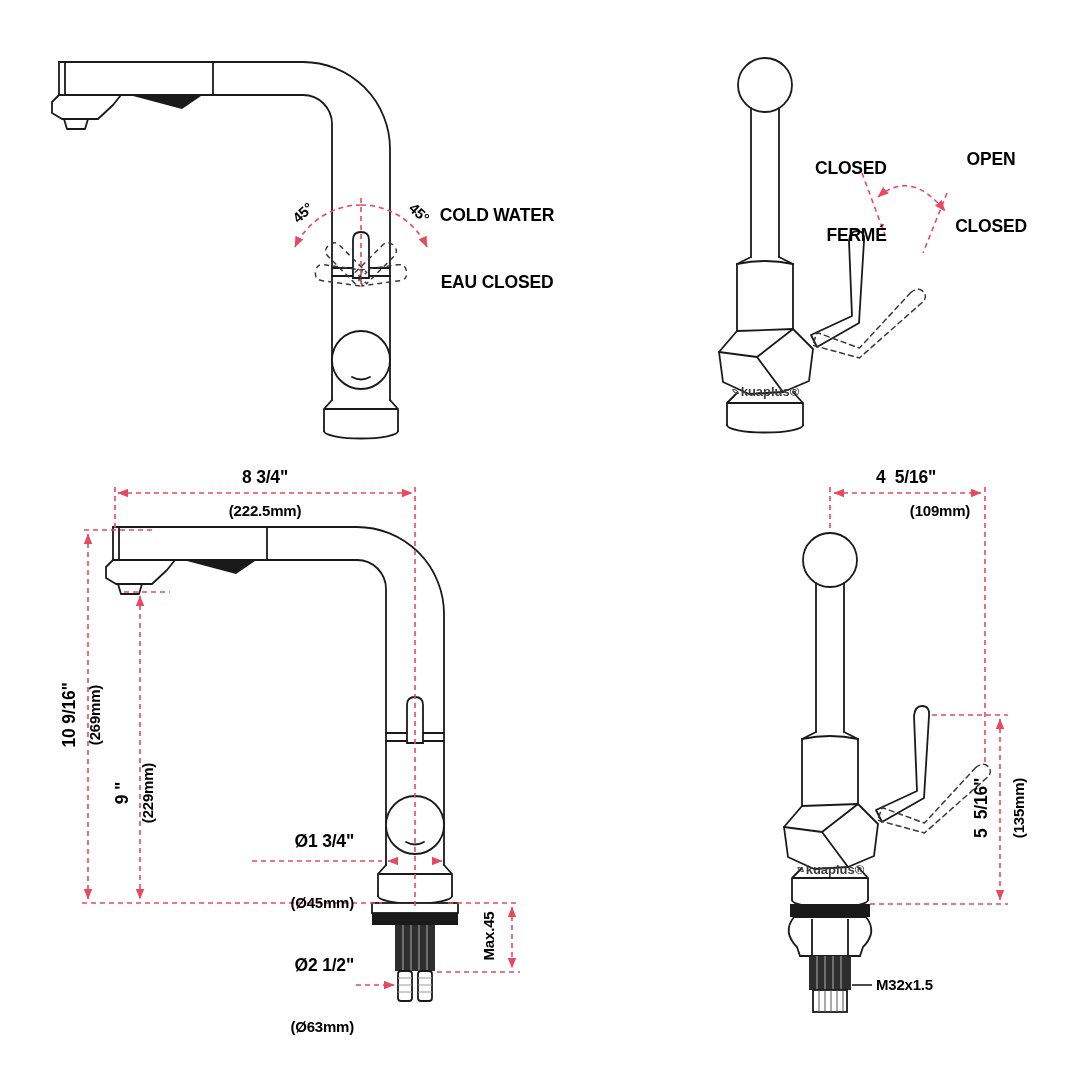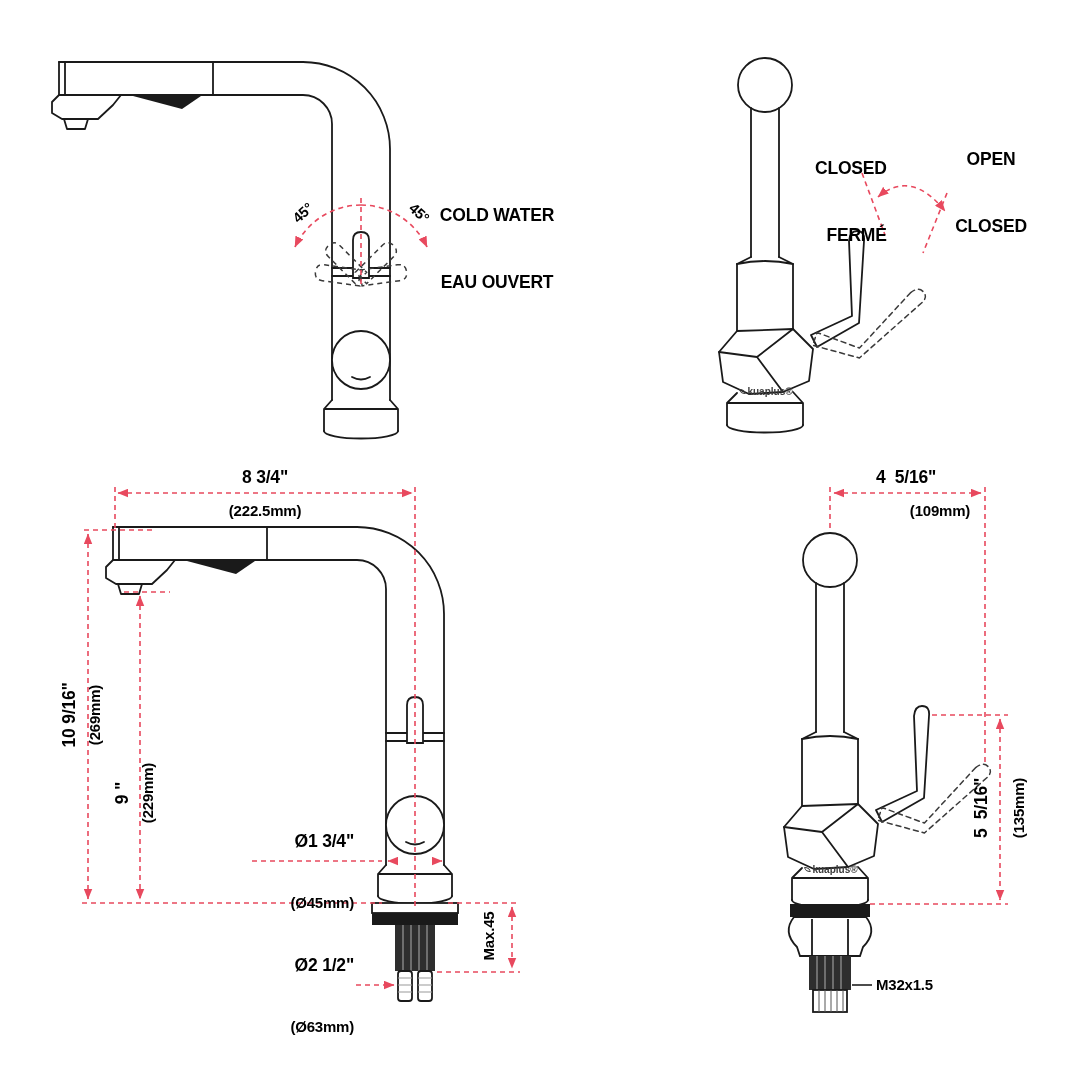--- a/index.html
+++ b/index.html
@@ -10,21 +10,21 @@
   .lbl span{display:block}
   .f17{font-size:17.5px}
   .f15{font-size:15px}
   .f14{font-size:14.5px}
   .rot90{transform:translate(-50%,-50%) rotate(-90deg)}
   .rotl{transform:translate(-50%,-50%) rotate(-42deg)}
   .rotr{transform:translate(-50%,-50%) rotate(42deg)}
   .leftal{transform:none;text-align:right}
   .rightal{transform:translate(-100%,-50%);text-align:right}
   .midleft{transform:translate(0,-50%);text-align:left}
-  .logo{position:absolute;transform:translate(-50%,-50%);display:flex;align-items:center;gap:2px;font-size:10px;font-weight:700;color:#3d3d3d;white-space:nowrap}
+  .logo{position:absolute;transform:translate(-50%,-50%);display:flex;align-items:center;gap:2px;font-size:13px;font-weight:700;color:#3d3d3d;white-space:nowrap}
   .leaf{display:inline-block;width:6px;height:6px;border:1.2px solid #3d3d3d;border-radius:0 100% 0 100%;transform:rotate(-12deg)}
 </style>
 </head>
 <body>
 
 <div class="stage">
 
 <svg width="1080" height="1080" viewBox="0 0 1080 1080">
   <defs>
     <marker id="arw" viewBox="0 0 10 8" markerWidth="11" markerHeight="9" refX="9.5" refY="4" orient="auto-start-reverse" markerUnits="userSpaceOnUse">
@@ -144,21 +144,21 @@
     <line x1="932" y1="715" x2="1008" y2="715"></line>
     <line x1="870" y1="904" x2="1008" y2="904"></line>
     <line x1="834" y1="493" x2="981" y2="493" marker-start="url(#arw)" marker-end="url(#arw)"></line>
     <line x1="1000" y1="719" x2="1000" y2="900" marker-start="url(#arw)" marker-end="url(#arw)"></line>
   </g>
   <line x1="852" y1="985" x2="872" y2="985" stroke="#111111" stroke-width="1.5"></line>
 </svg>
 
 <div class="lbl f17" style="left:497px;top:237px">
   <span>COLD WATER</span>
-  <span>EAU OUVERT</span>
+  <span>EAU CLOSED</span>
 </div>
 <div class="lbl f14 rotl" style="left:303px;top:213px">45°</div>
 <div class="lbl f14 rotr" style="left:419px;top:213px">45°</div>
 
 <div class="lbl f17 leftal" style="left:815px;top:112px">
   <span>CLOSED</span>
   <span>FERMÉ</span>
 </div>
 <div class="lbl f17" style="left:991px;top:181px">
   <span>OPEN</span>

